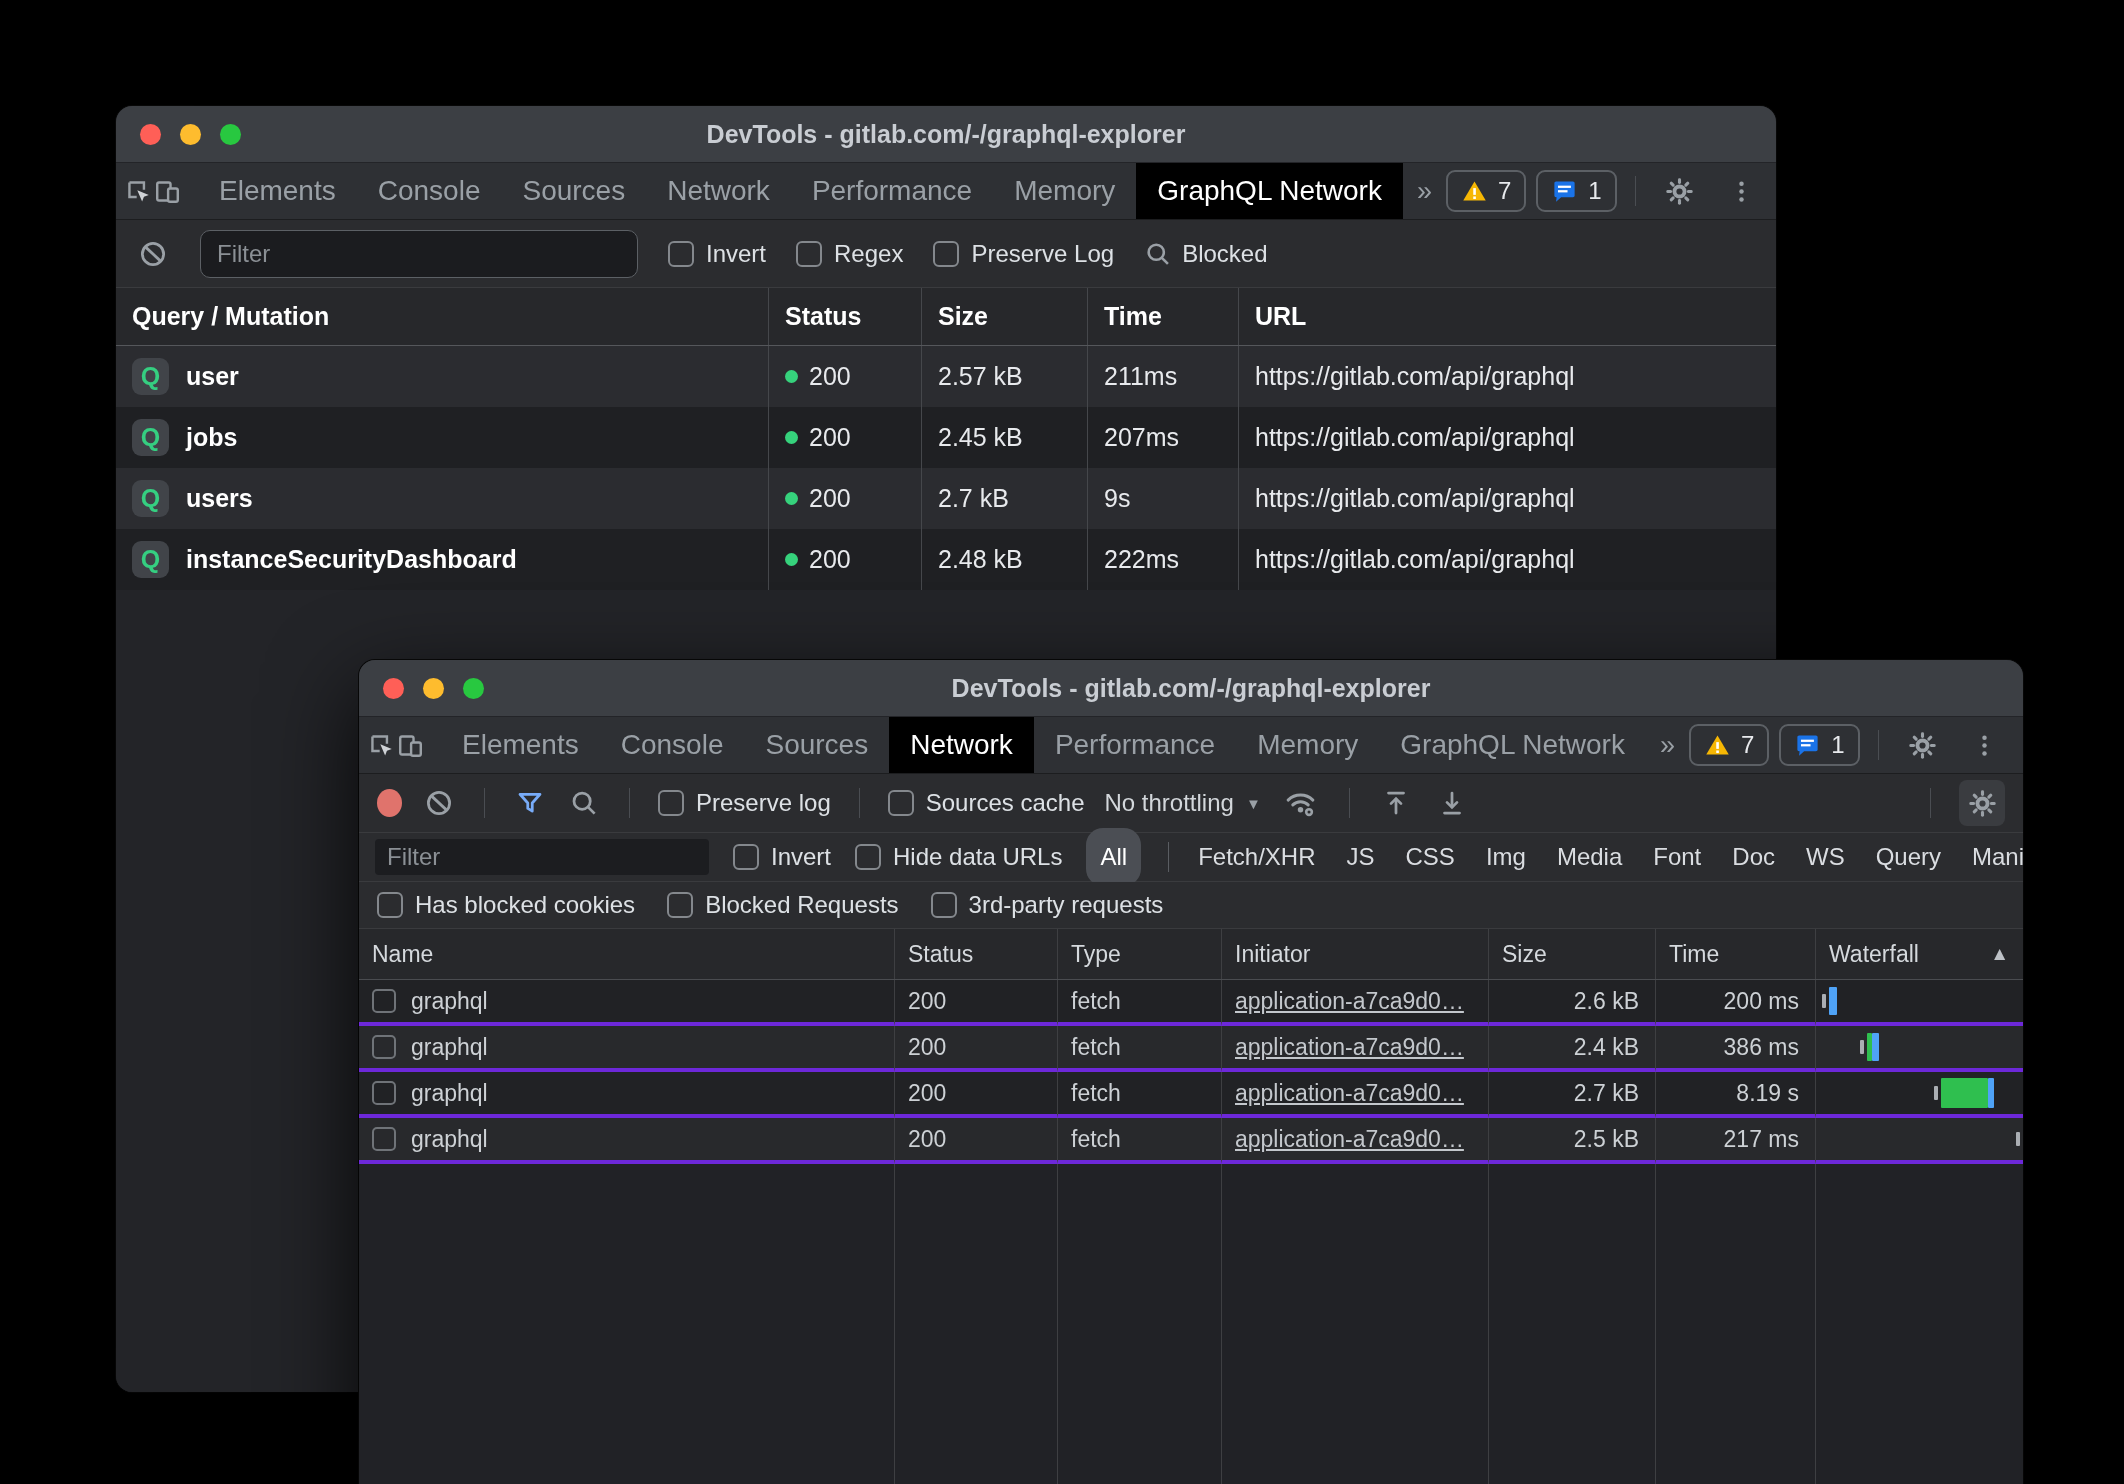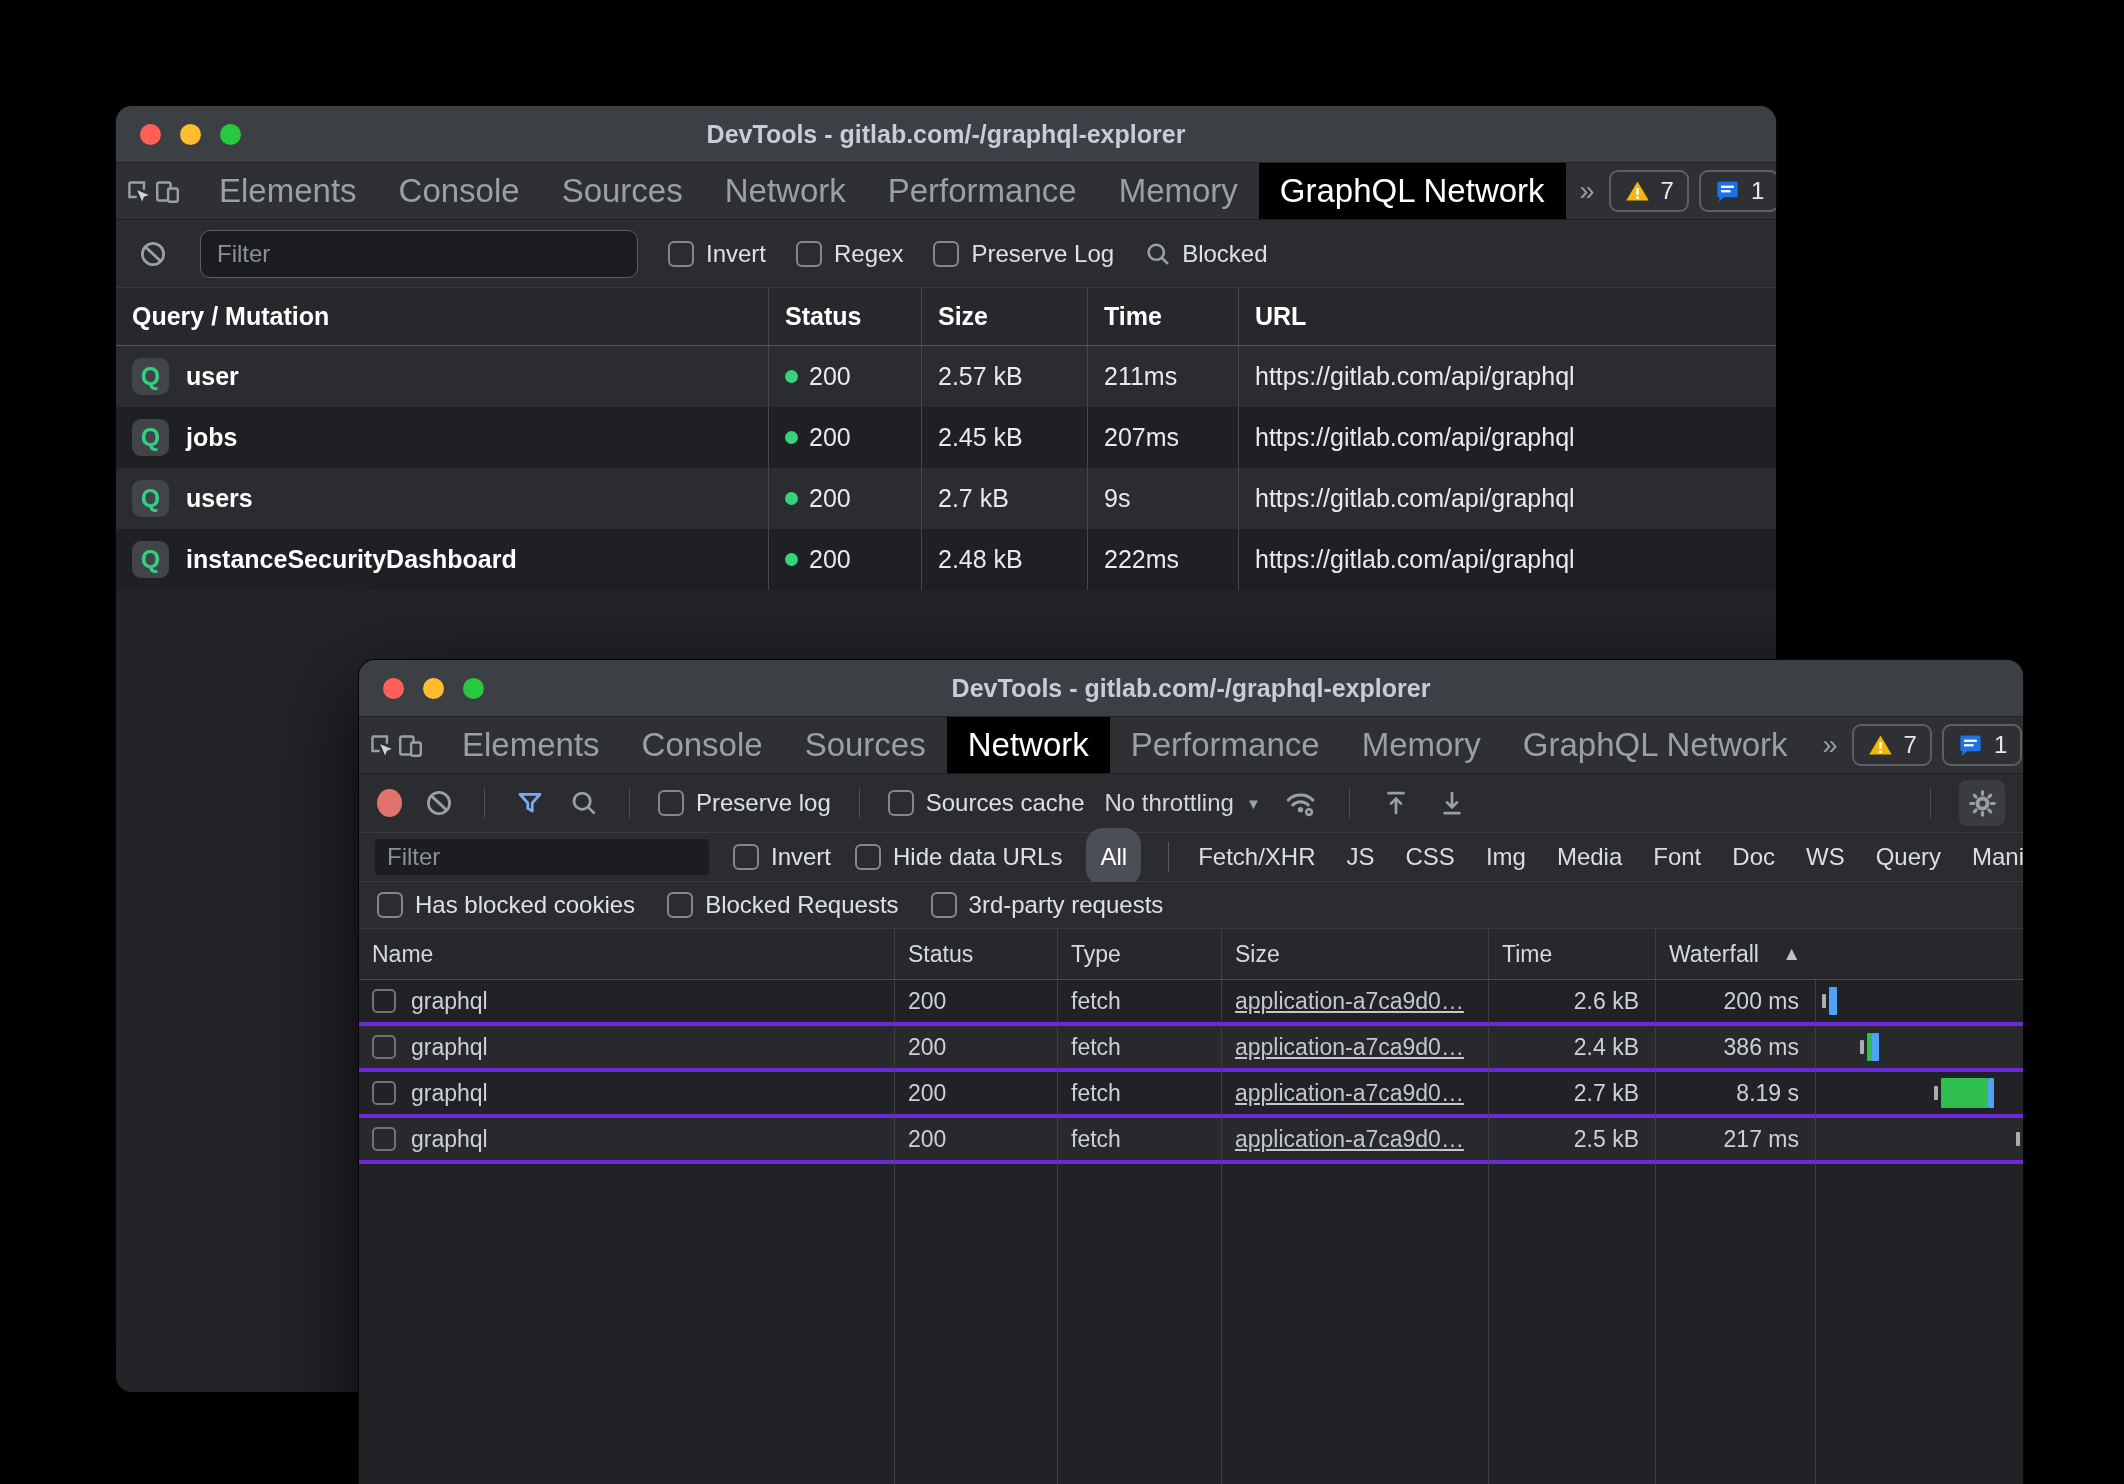--- a/index.html
+++ b/index.html
@@ -17,21 +17,21 @@
   .light{width:21px;height:21px;border-radius:50%;display:inline-block;}
   .light.red{background:#ff5f57;} .light.yellow{background:#febc2e;} .light.green{background:#28c840;}
   .wtitle{position:absolute;left:0;right:0;text-align:center;color:#c9cdd3;font-size:25px;font-weight:700;pointer-events:none;}
 
   
   .tabbar{height:56px;flex:0 0 56px;background:#2e3034;display:flex;align-items:stretch;border-bottom:1px solid #1c1d1f;}
   .tool-icon{background:none;border:none;padding:0;display:flex;align-items:center;justify-content:center;
     width:52px;color:#9aa0a6;cursor:default;}
   .tabbar .tool-icon:first-child{margin-left:8px;}
   .vdiv{width:1px;background:#4a4d52;height:30px;align-self:center;margin:0 8px;}
-  .tab{display:flex;align-items:center;padding:16px 21px;color:#9aa0a6;font-size:33px;white-space:nowrap;}
+  .tab{display:flex;align-items:center;padding:16px 21px;color:#9aa0a6;font-size:28px;white-space:nowrap;}
   .tab.selected{background:#000;color:#fff;}
   .tab.overflow{color:#9aa0a6;font-size:27px;padding:0 14px;}
   .tab-right{margin-left:auto;display:flex;align-items:center;gap:10px;padding-right:26px;}
   .badge{display:flex;align-items:center;gap:10px;border:2px solid #5c6065;border-radius:9px;
     padding:5px 13px;color:#e8eaed;font-size:24px;}
   .dotsvg,.gearsvg{display:block;}
 
   
   .bar{display:flex;align-items:center;background:#2b2c2f;border-bottom:1px solid #3a3b3e;}
   .cbgroup{display:flex;align-items:center;gap:12px;color:#dde1e5;font-size:24px;white-space:nowrap;}
@@ -472,20 +472,21 @@
       <label class="cbgroup">
         <span class="cbox"></span>
         <span>3rd-party requests</span>
       </label>
     </div>
 
     <div class="ngrid nhead">
       <div class="cell">Name</div>
       <div class="cell">Status</div>
       <div class="cell">Type</div>
+      <div class="cell">Initiator</div>
       <div class="cell">Size</div>
       <div class="cell">Time</div>
       <div class="cell">
         <span>Waterfall</span>
         <span class="sortarrow">▲</span>
       </div>
     </div>
 
     <div class="ngrid nrow odd">
       <div class="cell">

